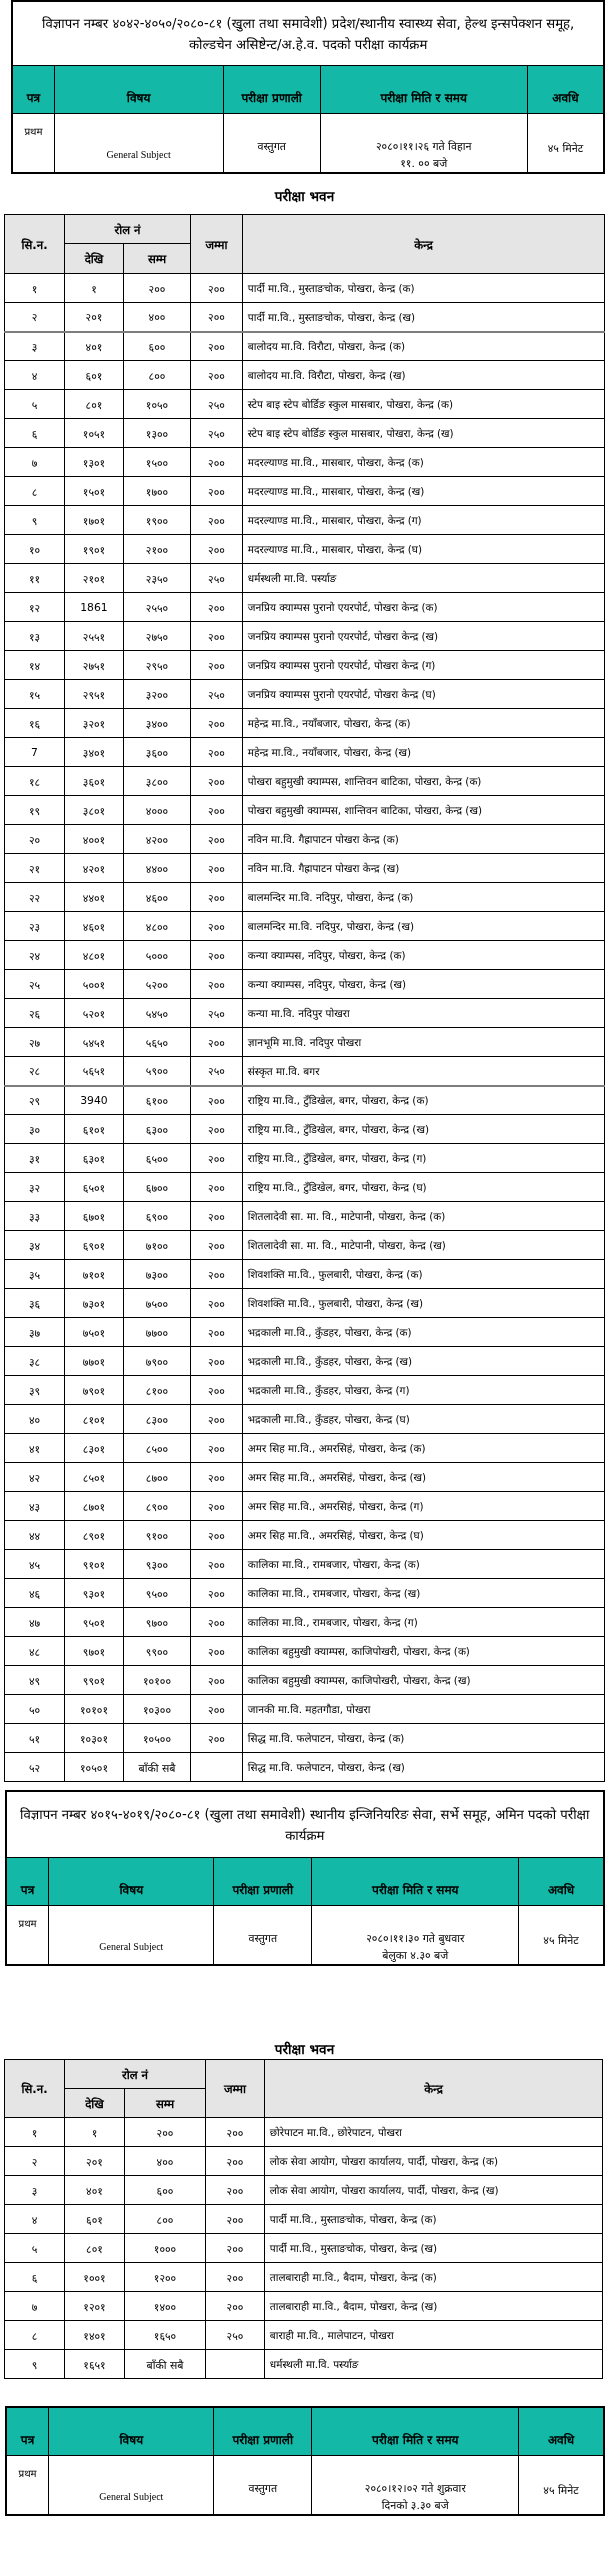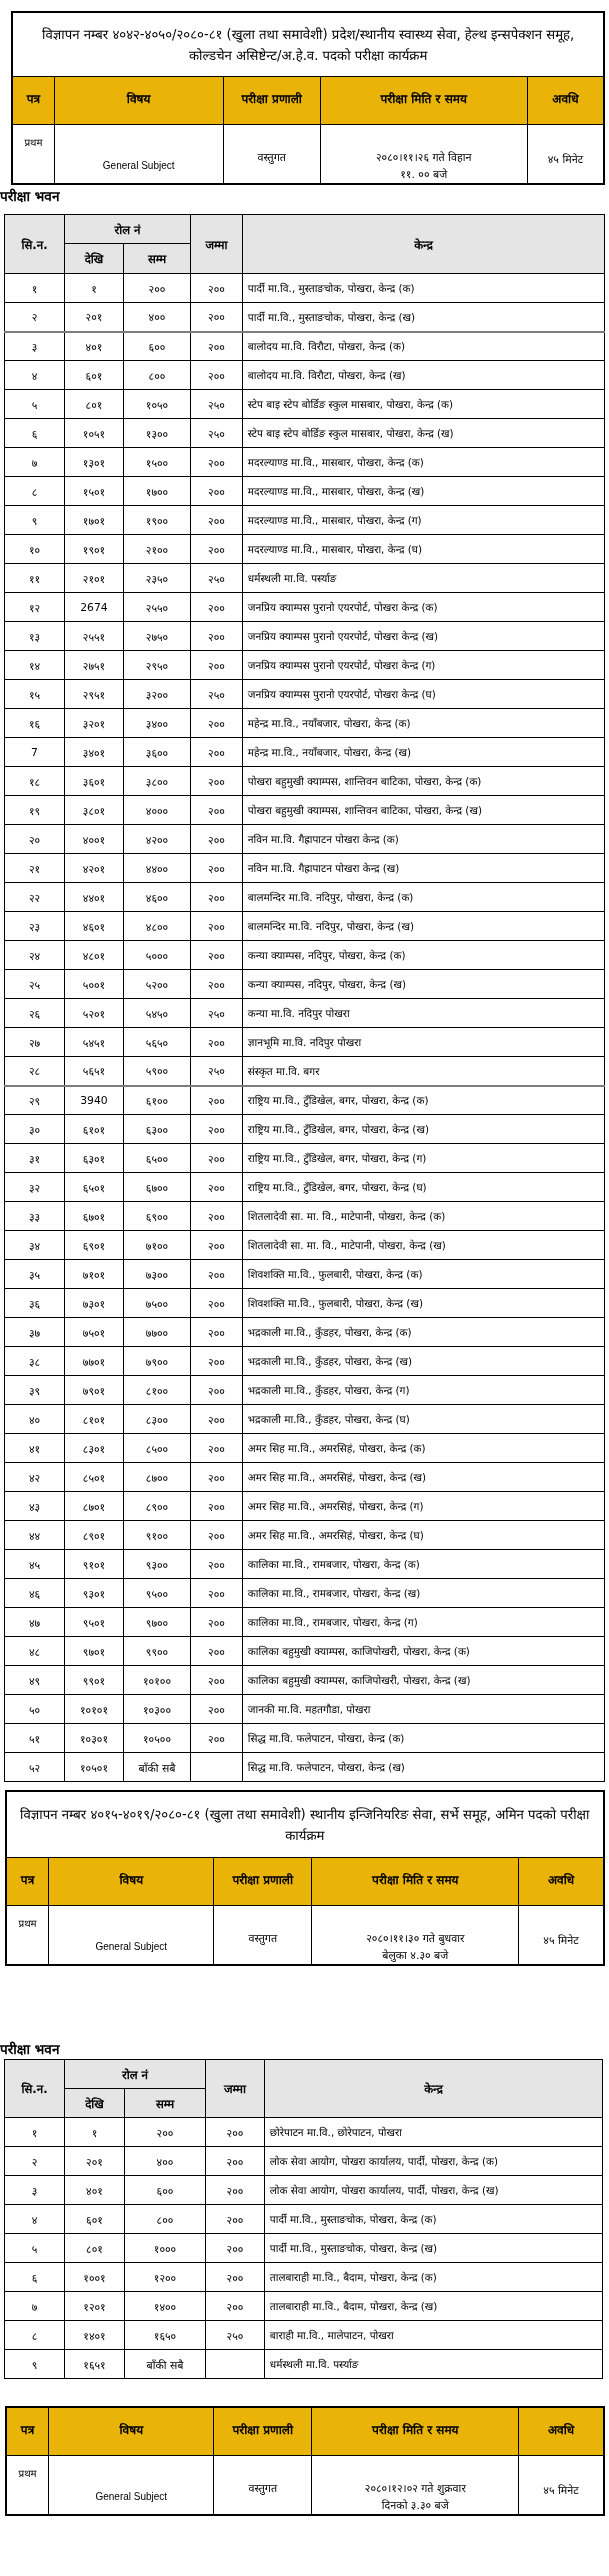--- a/index.html
+++ b/index.html
@@ -9,43 +9,43 @@
   .block { position: absolute; }
 
   
   table { border-collapse: collapse; table-layout: fixed; width: 100%; }
   .sched { border: 2.4px solid #000; }
   .sched td, .sched th { border: 1.6px solid #000; text-align: center; vertical-align: top; }
   .sched .title-cell {
     font-size: 13.2px; line-height: 21px; padding: 6.4px 8px 4.8px; font-weight: normal; vertical-align: middle;
   }
   .sched thead th.h {
-    background: #eab308; font-weight: bold; font-size: 12px; height: 48px;
-    vertical-align: top; padding-top: 13px;
+    background: #14b8a6; font-weight: bold; font-size: 12px; height: 48px;
+    vertical-align: top; padding-top: 23px;
   }
   .sched td { font-size: 10.8px; line-height: 17px; padding-top: 24px; }
   .sched td.paper { font-size: 10px; padding-top: 9.6px; }
-  .sched td.subj { font-family: Liberation Sans, sans-serif; font-size: 10px; vertical-align: middle; }
+  .sched td.subj { font-family: Liberation Serif, serif; font-size: 10px; vertical-align: middle; }
   .sched td.dur { vertical-align: middle; padding-top: 11px; }
 
   
-  .hall-heading { position: absolute; left: 0; width: 609px; text-align: left; font-weight: bold; font-size: 13.6px; }
+  .hall-heading { position: absolute; left: 0; width: 609px; text-align: center; font-weight: bold; font-size: 13.6px; }
 
   
   .hall { border: 1.6px solid #000; }
   .hall th { background: #e5e5e5; border: 1.2px solid #000; font-weight: bold; font-size: 11.6px; text-align: center; }
   .hall td { border: 1.2px solid #000; font-size: 10.8px; text-align: center; height: 29px; padding: 0; white-space: nowrap; overflow: hidden; }
   .hall td.center-name { text-align: left; padding-left: 4.8px; font-size: 10.4px; }
   .hall td.num { font-family: "DejaVu Sans", sans-serif; }
   .hall tr.sep td { border-top: 2.8px solid #7d7d7d; }
 </style>
 </head>
 <body>
 
-<div class="block" style="left:11.2px; top:0; width:594px;margin-top:11px;">
+<div class="block" style="left:11.2px; top:0; width:594px;">
   <table class="sched">
     <colgroup>
         <col style="width:42px">
         <col style="width:169px">
         <col style="width:97px">
         <col style="width:207px">
         <col>
       </colgroup>
     <thead>
       <tr>
@@ -170,21 +170,21 @@
         </tr>
         <tr>
           <td class="num">११</td>
           <td class="num">२१०१</td>
           <td class="num">२३५०</td>
           <td class="num">२५०</td>
           <td class="center-name">धर्मस्थली मा.वि.  पर्स्याङ</td>
         </tr>
         <tr>
           <td class="num">१२</td>
-          <td class="num">2674</td>
+          <td class="num">1861</td>
           <td class="num">२५५०</td>
           <td class="num">२००</td>
           <td class="center-name">जनप्रिय क्याम्पस  पुरानो  एयरपोर्ट, पोखरा  केन्द्र  (क)</td>
         </tr>
         <tr>
           <td class="num">१३</td>
           <td class="num">२५५१</td>
           <td class="num">२७५०</td>
           <td class="num">२००</td>
           <td class="center-name">जनप्रिय क्याम्पस  पुरानो  एयरपोर्ट, पोखरा  केन्द्र  (ख)</td>

